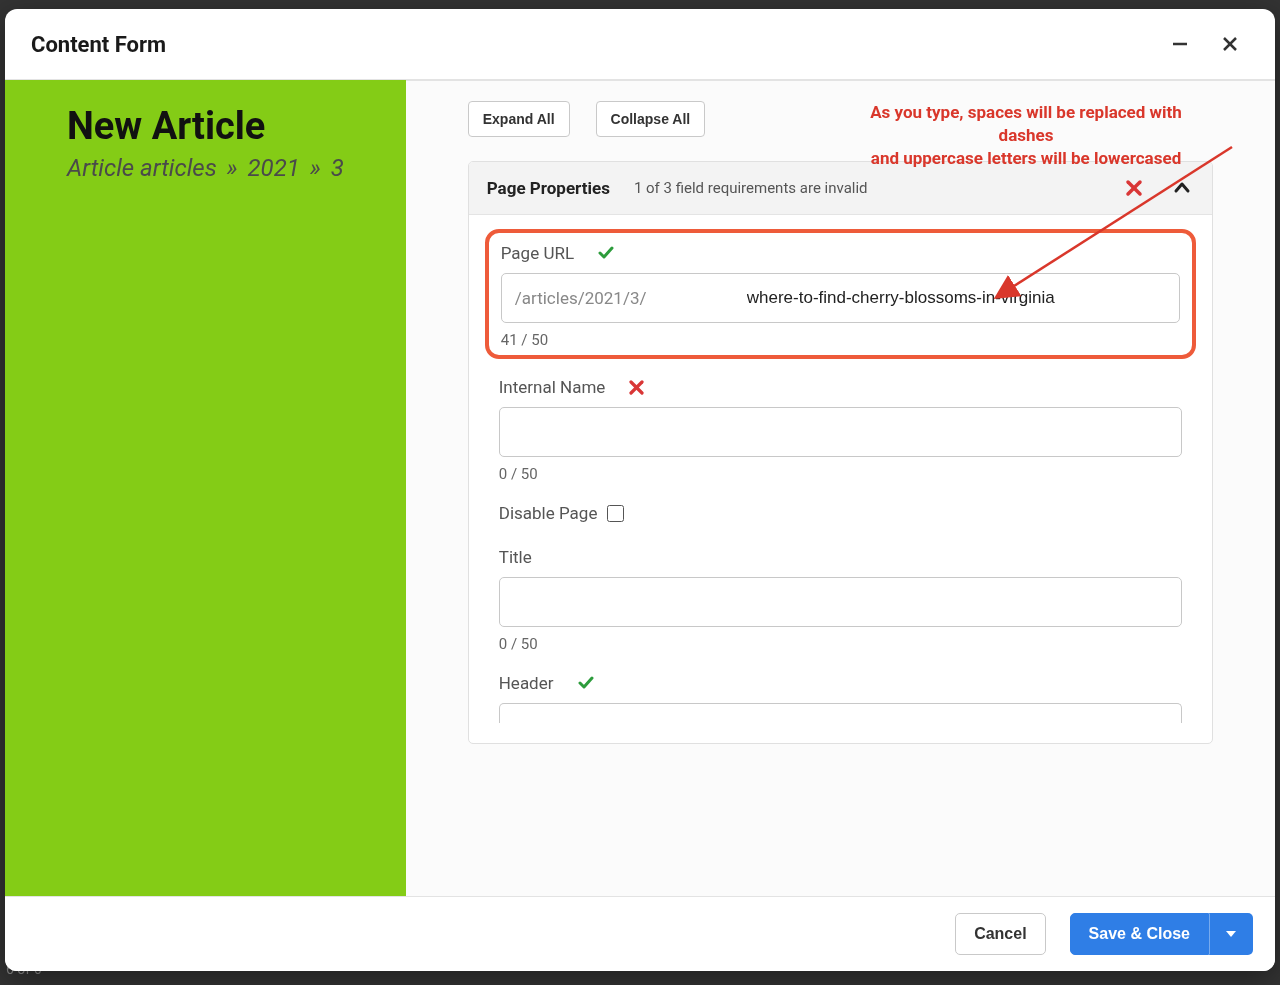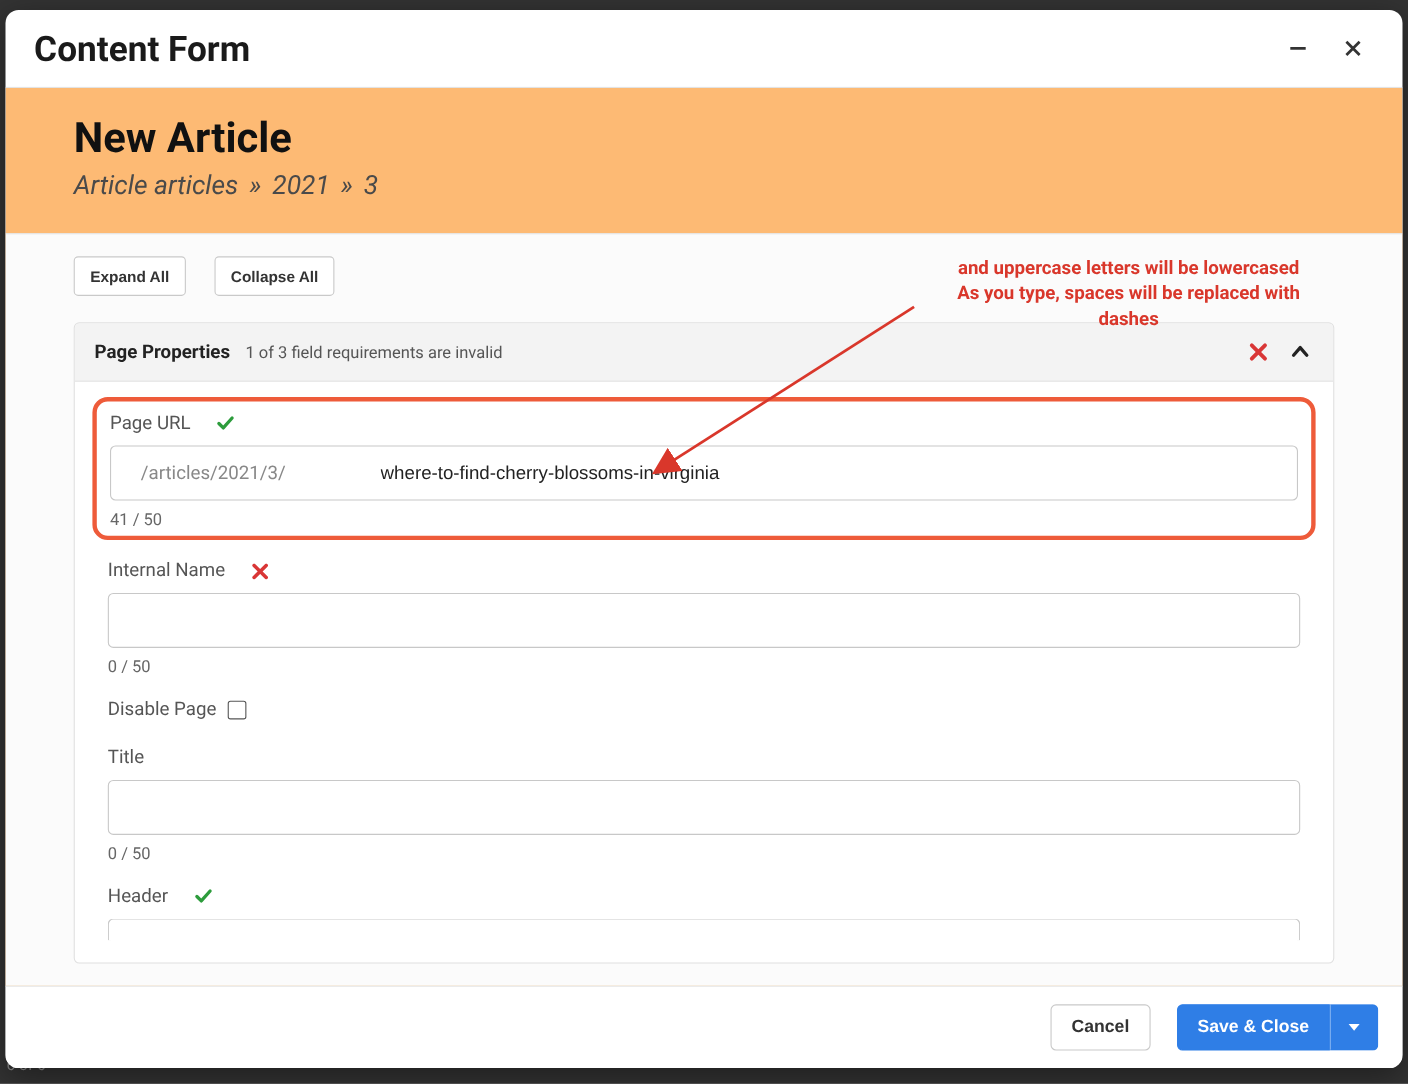--- a/index.html
+++ b/index.html
@@ -36,41 +36,41 @@
     overflow: hidden;
     box-shadow: 0 8px 30px rgba(0,0,0,0.4);
   }
   .modal-header {
     display: flex;
     align-items: center;
     padding: 16px 26px;
     border-bottom: 1px solid #e3e3e3;
   }
   .modal-title {
-    font-size: 32px;
+    font-size: 22px;
     font-weight: 700;
     color: #1a1a1a;
     flex: 1;
   }
   .modal-hdr-btn {
     width: 38px;
     height: 38px;
     display: flex;
     align-items: center;
     justify-content: center;
     cursor: pointer;
     color: #333;
     margin-left: 12px;
   }
   .modal-body {
     flex: 1;
     overflow: auto;
-    background: #fdba74;
-    display: flex;
-    flex-direction: column;
+    background: #84cc16;
+    display: flex;
+    flex-direction: row;
   }
   .page-head {
     padding: 24px 62px 30px 62px;
   }
   .page-title {
     font-size: 38px;
     font-weight: 700;
     color: #111;
     margin-bottom: 6px;
   }
@@ -125,21 +125,21 @@
     border-radius: 5px;
     background: #fff;
     overflow: hidden;
   }
   .panel-header {
     display: flex;
     align-items: center;
     padding: 14px 18px;
     background: #f3f3f3;
     border-bottom: 1px solid #e4e4e4;
-    gap: 14px;
+    gap: 24px;
   }
   .panel-title {
     font-size: 17px;
     font-weight: 700;
     color: #222;
   }
   .panel-status {
     font-size: 15px;
     color: #555;
     flex: 1;
@@ -168,21 +168,21 @@
   .field-label {
     font-size: 17px;
     color: #555;
   }
   .status-icon { display: inline-flex; }
   .input-wrap {
     position: relative;
   }
   .url-prefix {
     position: absolute;
-    left: 28px;
+    left: 14px;
     top: 50%;
     transform: translateY(-50%);
     color: #888;
     font-size: 17px;
     pointer-events: none;
   }
   .text-input {
     width: 100%;
     border: 1px solid #c8c8c8;
     border-radius: 5px;
@@ -317,22 +317,22 @@
     </div>
 
     <div class="section-wrap">
 
       <div class="toolbar">
         <button class="tb-btn">Expand All</button>
         <button class="tb-btn">Collapse All</button>
       </div>
 
       <div class="annotation">
+        <div>As you type, spaces will be replaced  with dashes</div>
         <div>and uppercase letters will be lowercased</div>
-        <div>As you type, spaces will be replaced  with dashes</div>
       </div>
 
       <svg class="arrow-svg" width="280" height="200">
         <defs>
           <marker id="ah" markerWidth="10" markerHeight="10" refX="7" refY="5" orient="auto">
             <polygon points="0,0 10,5 0,10" fill="#d9372b"></polygon>
           </marker>
         </defs>
         <line x1="260" y1="26" x2="28" y2="174" stroke="#d9372b" stroke-width="2.5" marker-end="url(#ah)"></line>
       </svg>

